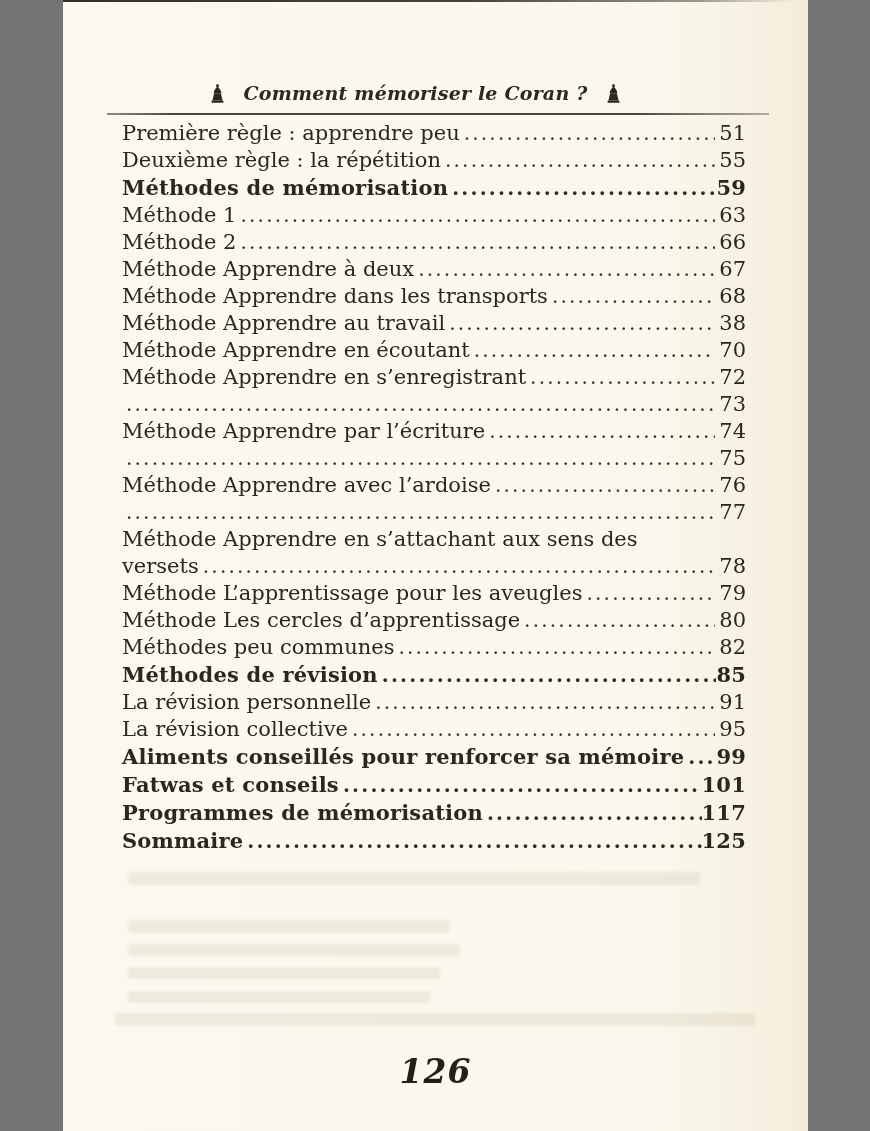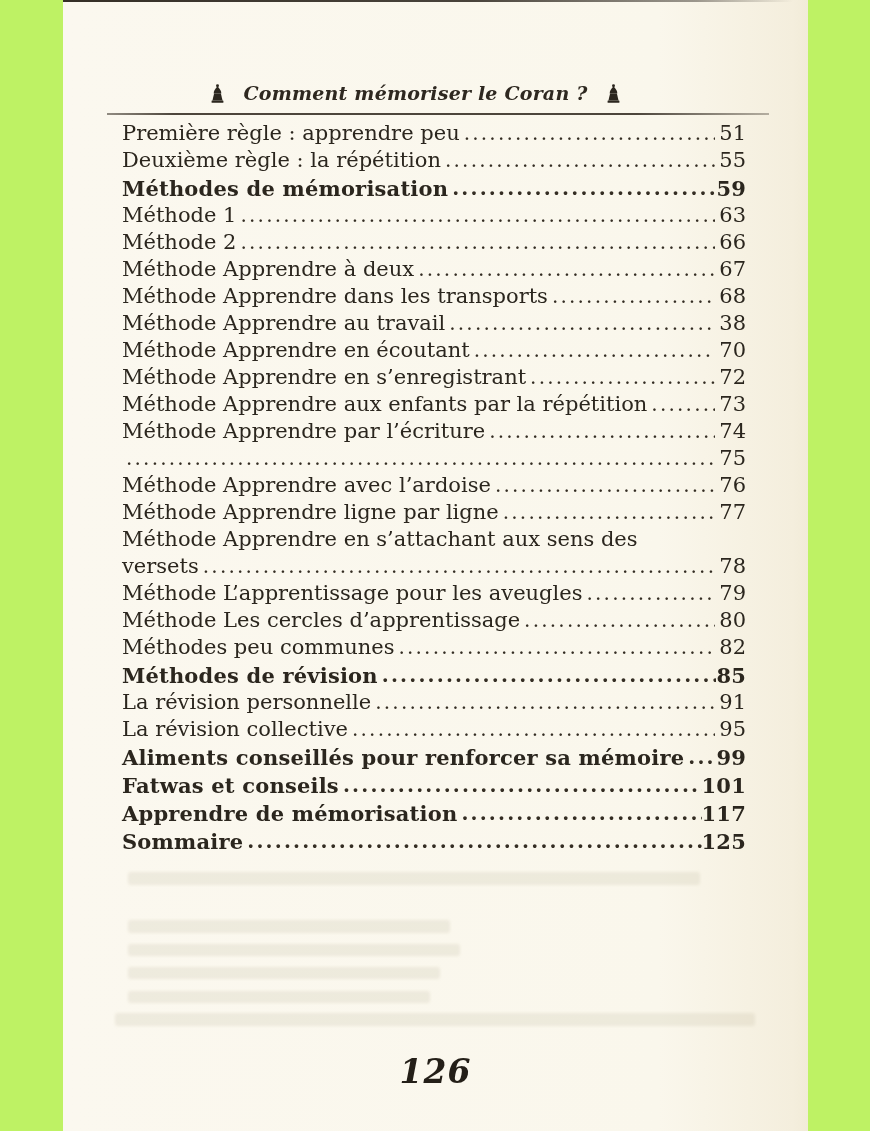--- a/index.html
+++ b/index.html
@@ -5,21 +5,21 @@
   html, body {
     margin: 0;
     padding: 0;
     background: #ffffff;
     font-family: "DejaVu Serif", "Liberation Serif", serif;
   }
   #stage {
     position: relative;
     width: 870px;
     height: 1131px;
-    background: #bef264;
+    background: #737373;
     overflow: hidden;
   }
   
   #book-page {
     position: absolute;
     left: 63px;
     top: 0;
     width: 745px;
     height: 1131px;
     background: linear-gradient(to right, #fbf8ef 0%, #faf7ec 80%, #f4eedd 98%, #f1ebd8 100%);
@@ -78,21 +78,21 @@
   .toc {
     position: absolute;
     top: 120px;
     left: 59px;
     right: 62px;
     font-size: 21px;
     line-height: 27px;
   }
   .toc-row {
     display: flex;
-    align-items: center;
+    align-items: flex-start;
     white-space: nowrap;
   }
   .toc-label { flex: 0 0 auto; }
   .toc-dots {
     flex: 1 1 auto;
     overflow: hidden;
     white-space: nowrap;
     margin: 0 2px 0 4px;
     color: #342d23;
   }
@@ -216,21 +216,20 @@
         <span class="toc-page">70</span>
       </div>
 
       <div class="toc-row">
         <span class="toc-label">Méthode Apprendre en s’enregistrant</span>
         <span class="toc-dots"></span>
         <span class="toc-page">72</span>
       </div>
 
       <div class="toc-row">
-        <span class="toc-label">Méthode Apprendre aux enfants par la répétition</span>
         <span class="toc-dots"></span>
         <span class="toc-page">73</span>
       </div>
 
       <div class="toc-row">
         <span class="toc-label">Méthode Apprendre par l’écriture</span>
         <span class="toc-dots"></span>
         <span class="toc-page">74</span>
       </div>
 
@@ -239,21 +238,20 @@
         <span class="toc-page">75</span>
       </div>
 
       <div class="toc-row">
         <span class="toc-label">Méthode Apprendre avec l’ardoise</span>
         <span class="toc-dots"></span>
         <span class="toc-page">76</span>
       </div>
 
       <div class="toc-row">
-        <span class="toc-label">Méthode Apprendre ligne par ligne</span>
         <span class="toc-dots"></span>
         <span class="toc-page">77</span>
       </div>
 
       <div class="toc-row no-leader">
         <span class="toc-label">Méthode Apprendre en s’attachant aux sens des</span>
 
       </div>
 
       <div class="toc-row">
@@ -304,21 +302,21 @@
         <span class="toc-page">99</span>
       </div>
 
       <div class="toc-row bold">
         <span class="toc-label">Fatwas et conseils</span>
         <span class="toc-dots"></span>
         <span class="toc-page">101</span>
       </div>
 
       <div class="toc-row bold">
-        <span class="toc-label">Apprendre de mémorisation</span>
+        <span class="toc-label">Programmes de mémorisation</span>
         <span class="toc-dots"></span>
         <span class="toc-page">117</span>
       </div>
 
       <div class="toc-row bold">
         <span class="toc-label">Sommaire</span>
         <span class="toc-dots"></span>
         <span class="toc-page">125</span>
       </div>
     </div>

